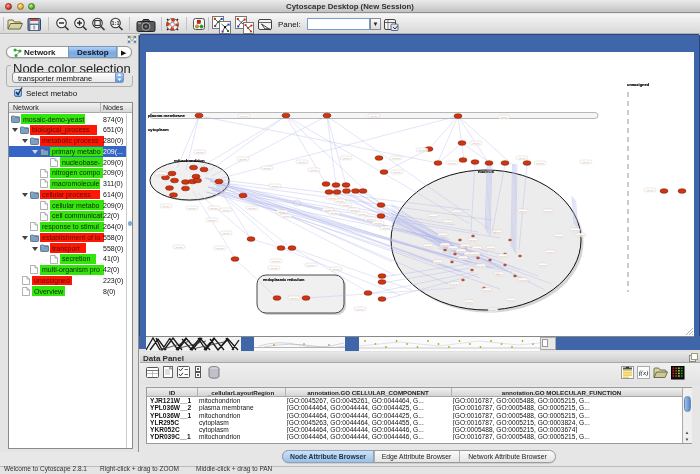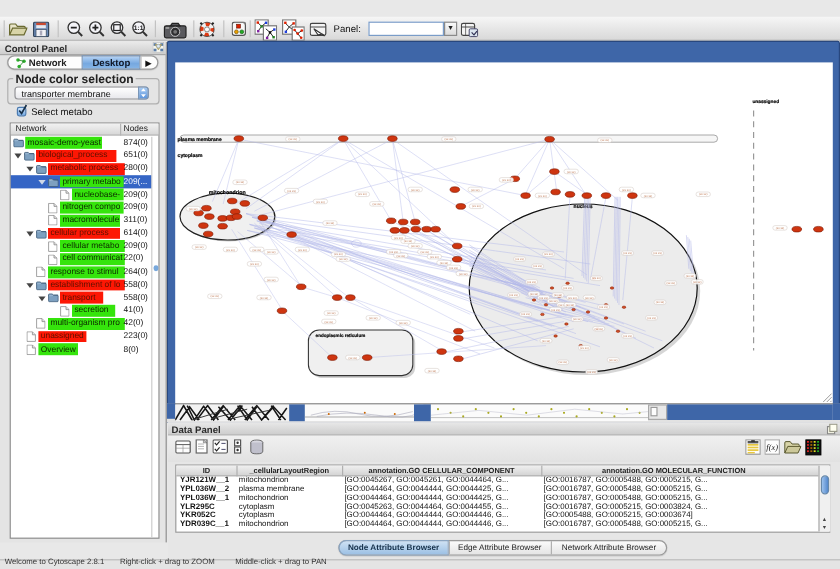--- a/index.html
+++ b/index.html
@@ -12,20 +12,26 @@
  background:linear-gradient(#f6f6f6,#e4e4e4 60%,#d9d9d9);border-bottom:1px solid #b2b2b2;}
 .sep{top:17px;width:1px;height:14px;background:#c2c2c2;}
 #cp{left:0;top:35px;width:139px;height:417px;background:#e4e4e4;border-right:1px solid #909090;}
 .phead{position:absolute;left:0;top:0;width:100%;height:11px;background:linear-gradient(#e9e9e9,#cecece);
  border-bottom:1px solid #a8a8a8;font-size:8px;font-weight:bold;color:#2a2a2a;}
 .phead span{position:absolute;left:4px;top:1px;}
 #statusbar{left:0;top:466px;width:700px;height:8px;background:#e4e4e4;border-top:1px solid #bbb;}
 </style></head>
 <body>
 <div id="stage">
+<div class="abs" id="titlebar">
+ <div class="abs tl" style="left:5px;background:radial-gradient(circle at 35% 30%,#f8b0a0,#e23a2a 60%,#8e1208);border:0.5px solid #9a2015;"></div>
+ <div class="abs tl" style="left:16.5px;background:radial-gradient(circle at 35% 30%,#ffe9a8,#eeaf2e 60%,#91610a);border:0.5px solid #9a7a15;"></div>
+ <div class="abs tl" style="left:28px;background:radial-gradient(circle at 35% 30%,#c8f0a8,#57b228 60%,#2d6a0a);border:0.5px solid #3a7a15;"></div>
+ <div class="abs" style="left:0;top:1.5px;width:100%;text-align:center;font-size:7.8px;font-weight:bold;color:#303030;">Cytoscape Desktop (New Session)</div>
+</div>
 <div class="abs" id="toolbar"></div>
 <svg class="abs" style="left:7px;top:18px" width="16" height="13" viewBox="0 0 16 13">
       <path d="M1 11 L1 3 Q1 2 2 2 L6 2 L7.5 4 L13 4 Q14 4 14 5 L14 6" fill="#e8e4c8" stroke="#6a6a30" stroke-width="1"></path>
       <path d="M1 11 L3.5 5.5 L15.5 5.5 L13 11 Z" fill="#d8d4a8" stroke="#6a6a30" stroke-width="1"></path>
     </svg>
     <svg class="abs" style="left:27px;top:18px" width="15" height="13" viewBox="0 0 15 13">
       <rect x="1" y="0.5" width="12.5" height="12" rx="1" fill="#6d8cb8" stroke="#34465c"></rect>
       <rect x="3.2" y="1" width="8" height="2" fill="#cc4a30"></rect>
       <rect x="3.2" y="3" width="8" height="2.5" fill="#e8e8ee"></rect>
       <rect x="3" y="6.5" width="8.5" height="6" fill="#f2f2f6" stroke="#34465c" stroke-width="0.6"></rect>
@@ -525,23 +531,20 @@
       <circle cx="163.5" cy="4" r="0.9" fill="#aa2"></circle>
       <circle cx="174.0" cy="7" r="0.9" fill="#aa2"></circle>
       <path d="M0 9 L40 5 L80 9 L120 4 L160 8 L181 6" stroke="#bbc" stroke-width="0.4" fill="none"></path>
     </svg>
     <div class="abs" style="left:540px;top:337px;width:16px;height:13px;background:#e8e8e8;border:1px solid #aaa;"></div>
     <div class="abs" style="left:542px;top:339px;width:6px;height:8px;background:#fdfdfd;border:1px solid #999;"></div>
     <div class="abs" style="left:556px;top:337px;width:138px;height:13px;background:#3e66a8;"></div>
     <div class="abs" style="left:694px;top:336px;width:6px;height:14px;background:#3e66a8;"></div>
 
 <div class="abs" id="cp">
-      <div class="phead">
-        <span>Control Panel</span>
-      </div>
       <svg class="abs" style="left:127px;top:0px" width="10" height="9" viewBox="0 0 10 9">
         <rect x="0.5" y="0.5" width="9" height="8" fill="#f6f6ee" stroke="#bbb" stroke-width="0.5"></rect>
         <rect x="1" y="1" width="2.4" height="2.2" fill="#5a7ca8"></rect>
         <rect x="6.6" y="1" width="2.4" height="2.2" fill="#5a7ca8"></rect>
         <rect x="1" y="5.6" width="2.4" height="2.2" fill="#5a7ca8"></rect>
         <rect x="6.6" y="5.6" width="2.4" height="2.2" fill="#5a7ca8"></rect>
         <path d="M2.2 2.1 L7.8 2.1 L5 6.6 Z" fill="#c8b878" stroke="#a89858" stroke-width="0.5"></path>
         <circle cx="5" cy="3.4" r="1.5" fill="#dce8f4" stroke="#8899aa" stroke-width="0.4"></circle>
       </svg>
       <div class="abs" style="left:6px;top:11px;width:126px;height:12px;background:#fdfdfd;border:1px solid #9a9a9a;border-radius:6px;box-shadow:0 0.5px 1px rgba(0,0,0,.25);"></div>
@@ -550,21 +553,21 @@
       <svg class="abs" style="left:13px;top:13px" width="9" height="9" viewBox="0 0 9 9">
         <circle cx="2" cy="2" r="1.5" fill="#30b030"></circle>
         <circle cx="7" cy="3" r="1.5" fill="#30b030"></circle>
         <circle cx="3" cy="7.5" r="1.5" fill="#30b030"></circle>
         <path d="M2 2 L7 3 L3 7.5" stroke="#2a8a2a" stroke-width="0.7" fill="none"></path>
       </svg>
       <div class="abs" style="left:24px;top:13px;font-size:8px;font-weight:bold;color:#222;">Network</div>
       <div class="abs" style="left:77px;top:13px;font-size:8px;font-weight:bold;color:#101828;">Desktop</div>
       <div class="abs" style="left:121px;top:13.5px;font-size:7px;color:#111;">▶</div>
       <div class="abs" style="left:6px;top:30px;width:127px;height:22px;border:1px solid #b0b0b0;border-radius:3px;"></div>
-      <div class="abs" style="left:11px;top:25.5px;background:#e4e4e4;padding:0 2px;font-size:10px;font-weight:bold;color:#222;">Node color selection</div>
+      <div class="abs" style="left:11px;top:25.5px;background:#e4e4e4;padding:0 2px;font-size:13px;font-weight:normal;color:#222;">Node color selection</div>
       <div class="abs" style="left:12px;top:37px;width:112px;height:10.5px;background:linear-gradient(#ffffff,#e8e8ec);border:1px solid #96969a;border-radius:3px;"></div>
       <div class="abs" style="left:115px;top:37px;width:9px;height:10.5px;background:linear-gradient(#a8ccf4,#5e96dc);border:1px solid #7a96b8;border-radius:0 3px 3px 0;"></div>
       <svg class="abs" style="left:116px;top:38px" width="7" height="9" viewBox="0 0 7 9">
         <path d="M3.5 0.5 L5.5 3 L1.5 3 Z" fill="#fff"></path>
         <path d="M3.5 8 L1.5 5.5 L5.5 5.5 Z" fill="#fff"></path>
       </svg>
       <div class="abs" style="left:18px;top:38.5px;font-size:7.5px;color:#111;">transporter membrane</div>
       <div class="abs" style="left:14px;top:54px;width:8px;height:8px;background:linear-gradient(#cfe4fa,#74aae4);border:1px solid #4a7ab0;border-radius:2px;"></div>
       <svg class="abs" style="left:14px;top:51px" width="10" height="11" viewBox="0 0 10 11">
         <path d="M2 6 L4 8.5 L8 1.5" stroke="#183048" stroke-width="1.4" fill="none"></path>

